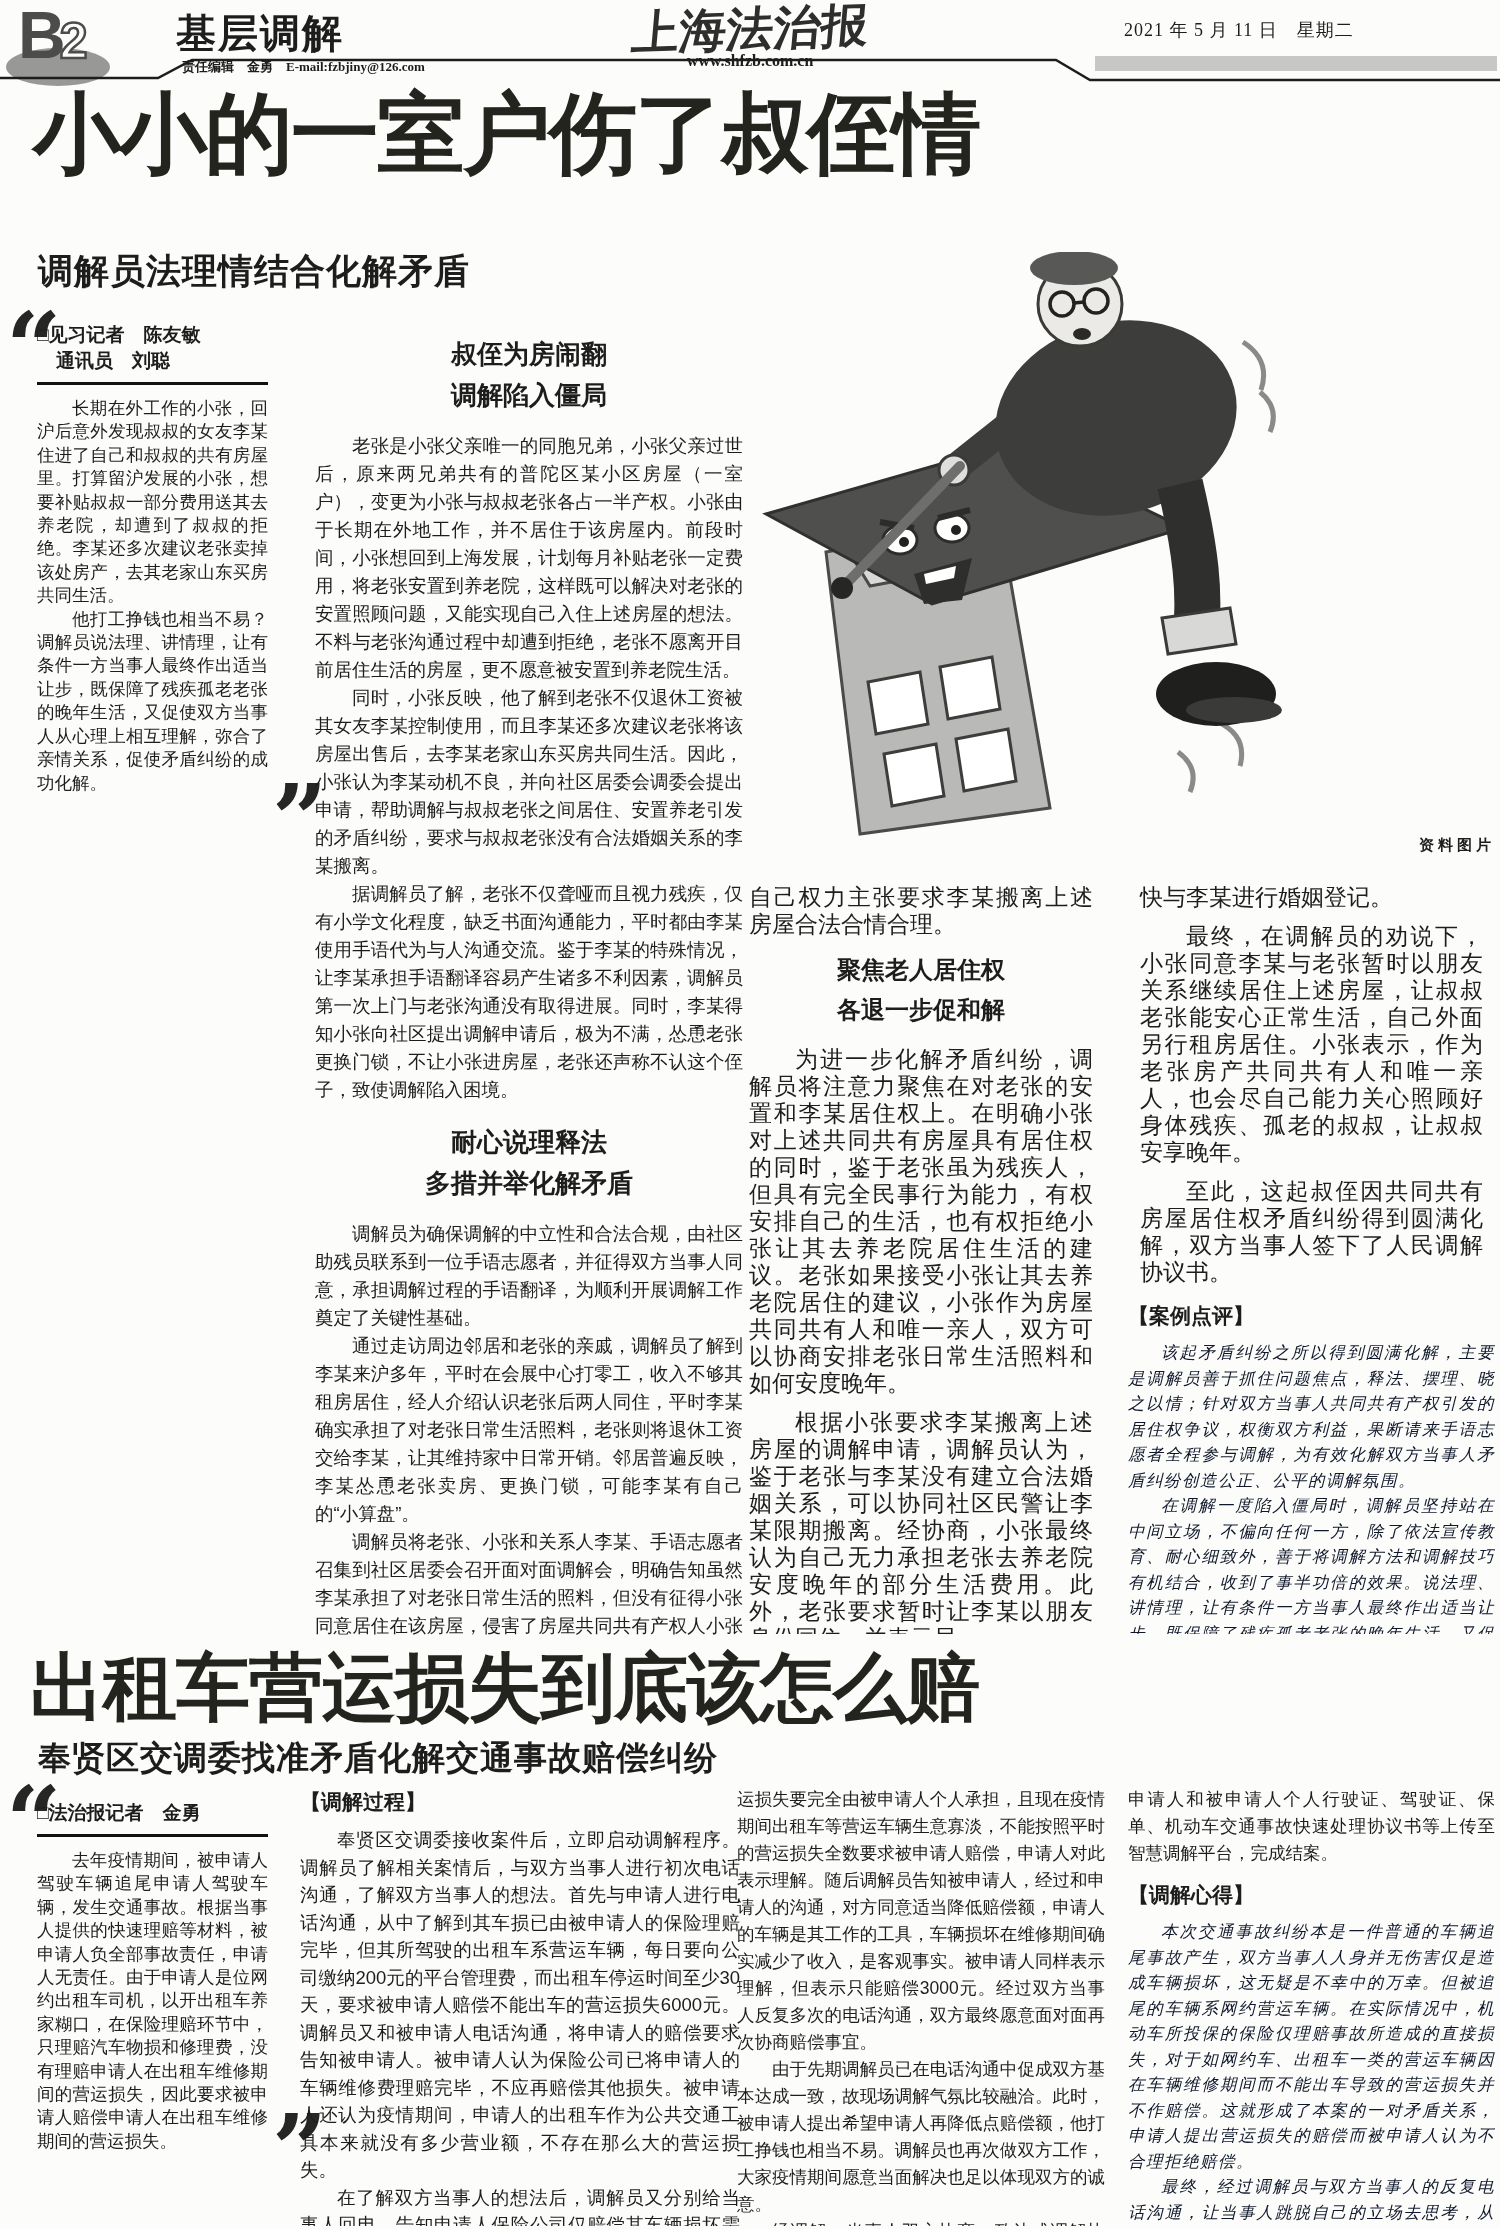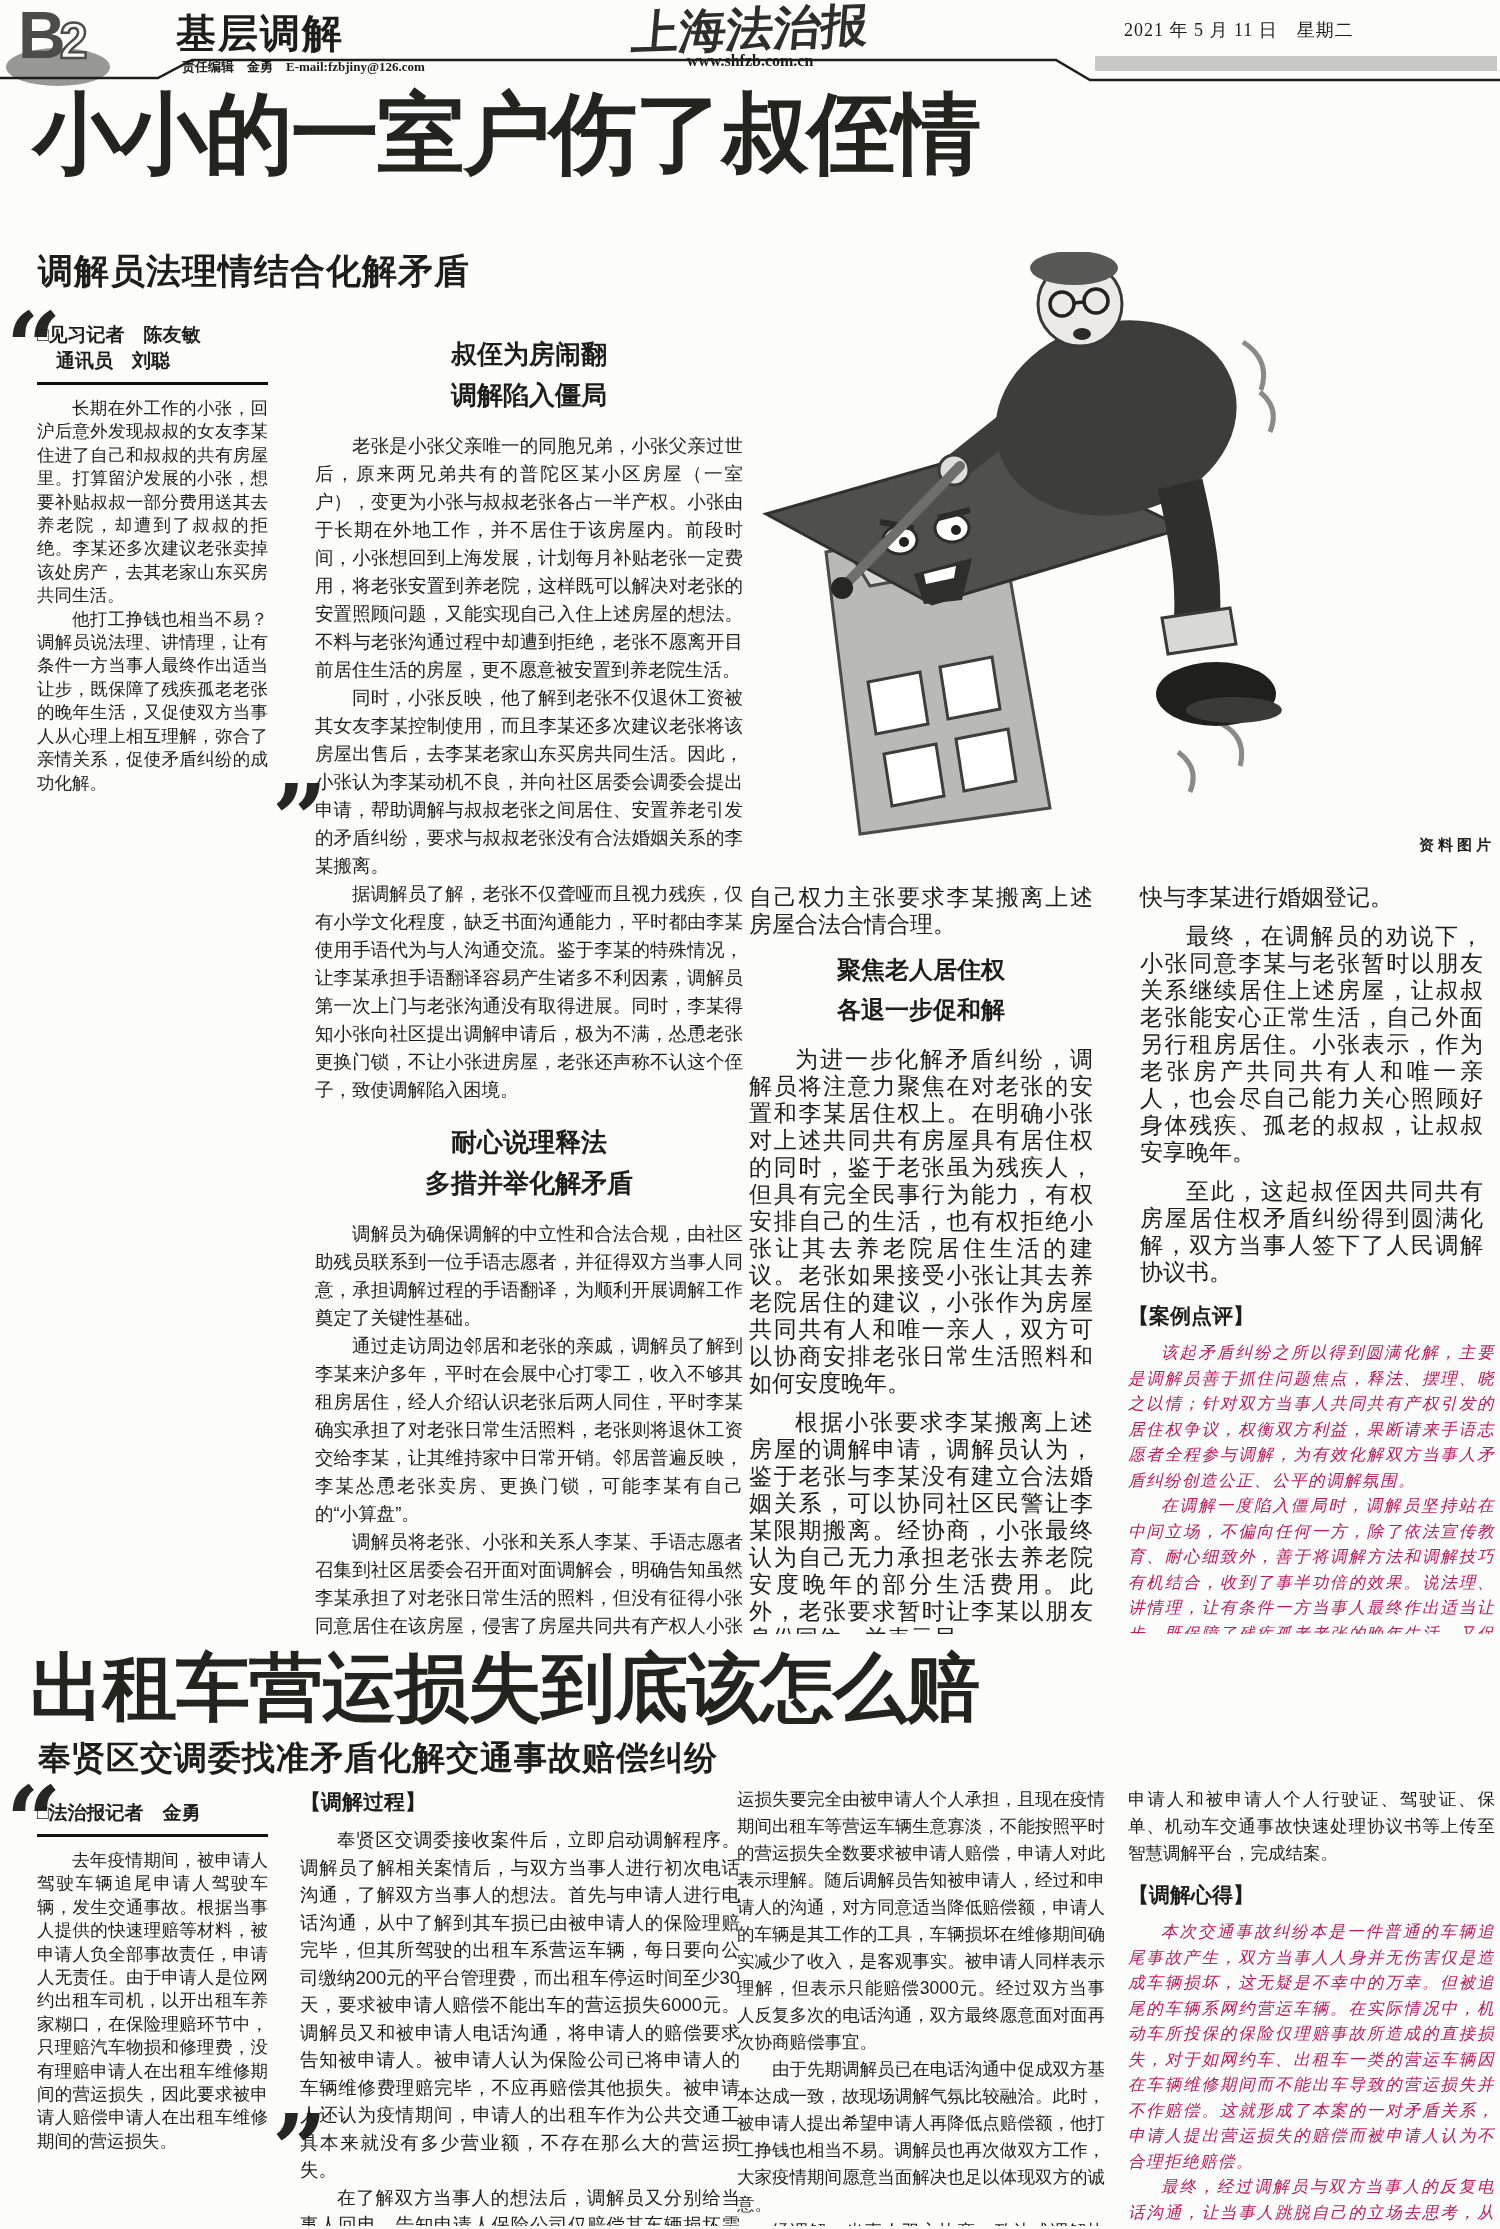--- a/index.html
+++ b/index.html
@@ -42,21 +42,21 @@
   .illustration{left:748px;top:252px;width:545px;height:584px;}
   .caption{left:1280px;top:836px;width:215px;text-align:right;font-size:15px;font-weight:bold;letter-spacing:4px;}
 
   .colB1{left:737px;top:872px;width:368px;height:762px;overflow:hidden;}
   .colB1 p,.colC1 p.body{margin:12px;font-size:23px;line-height:27px;text-align:justify;text-indent:2em;}
   .colB1 p.noindent,.colC1 p.noindent{text-indent:0;}
 
   .colC1{left:1128px;top:872px;width:367px;height:762px;overflow:hidden;}
   .section-label{font-size:21px;font-weight:900;margin:16px 0 10px;}
   .kai p{margin:0;font-family:"DejaVu Serif",serif;font-style:italic;font-size:16.5px;line-height:25.5px;
-         letter-spacing:1.5px;text-align:justify;text-indent:2em;color:#be185d;}
+         letter-spacing:1.5px;text-align:justify;text-indent:2em;color:#0f172a;}
 
   
   .a2-headline{left:30px;top:1646px;width:1050px;font-size:74px;line-height:84px;font-weight:900;
                letter-spacing:-1px;color:#24241f;white-space:nowrap;}
   .a2-subheadline{left:38px;top:1736px;font-size:33px;font-weight:900;letter-spacing:1px;}
   .colA2{left:300px;top:1788px;width:440px;height:438px;overflow:hidden;}
   .colA2 p{margin:0;font-size:18.5px;line-height:27.5px;text-align:justify;text-indent:2em;}
   .colA2 .section-label{margin:0 0 10px;}
   .colB2{left:737px;top:1786px;width:368px;height:440px;overflow:hidden;}
   .colB2 p{margin:0;font-size:17.5px;line-height:27px;text-align:justify;text-indent:2em;}

